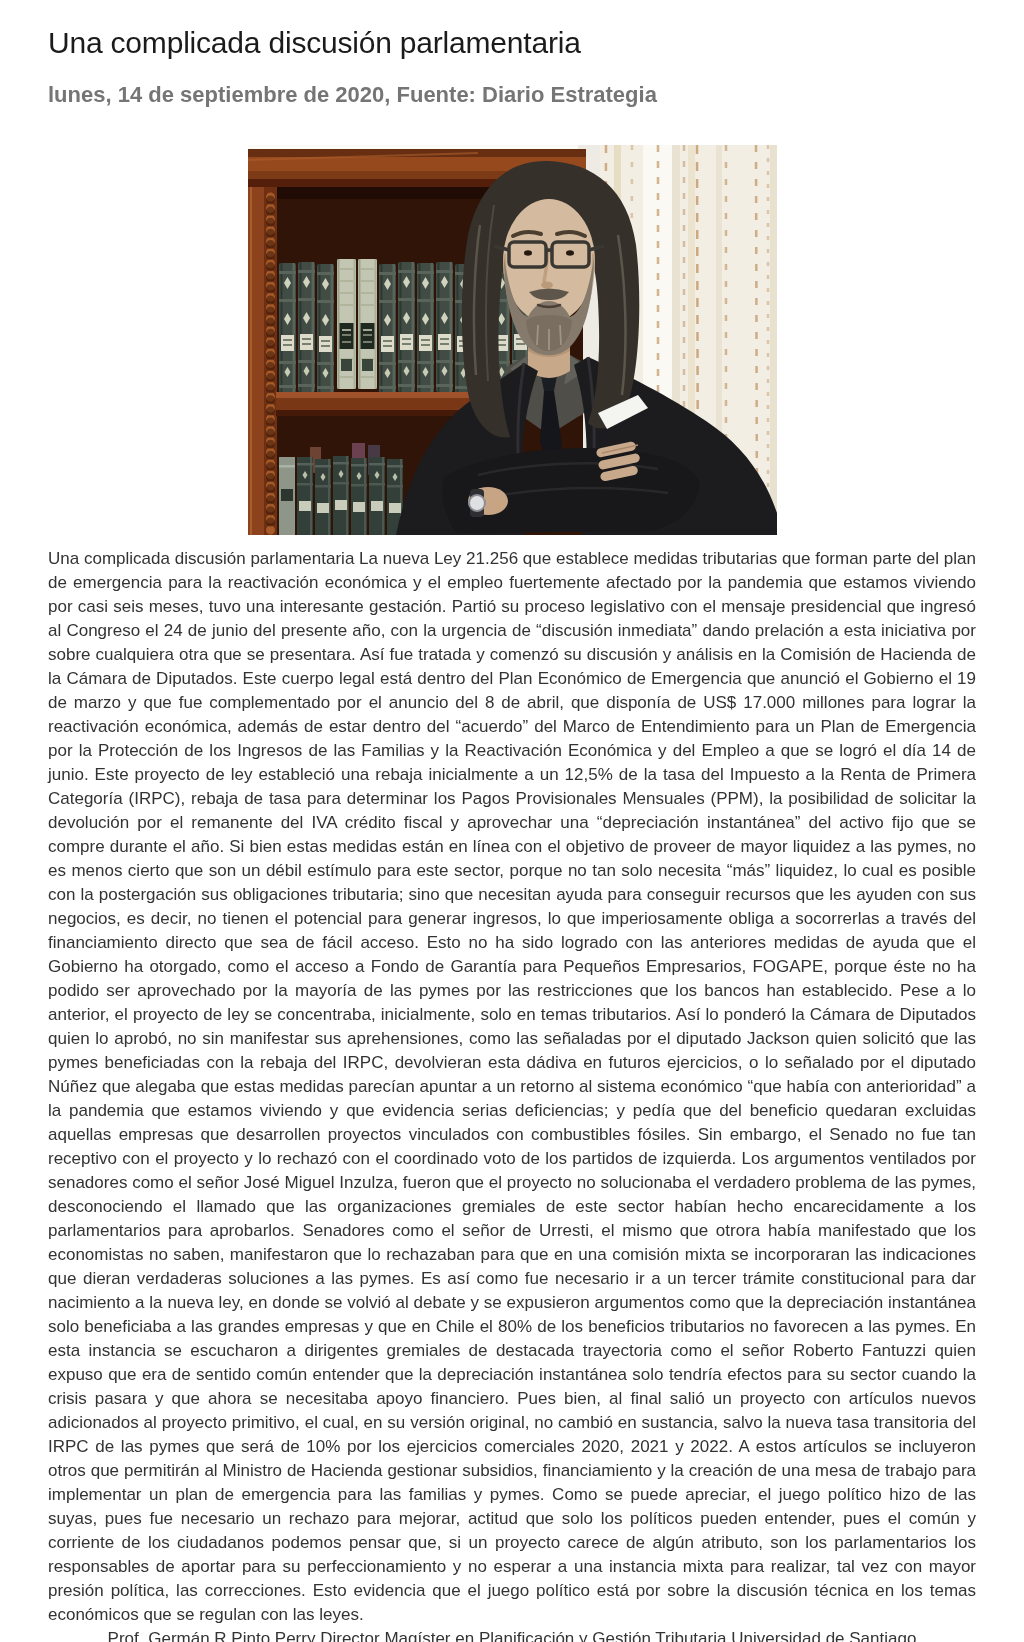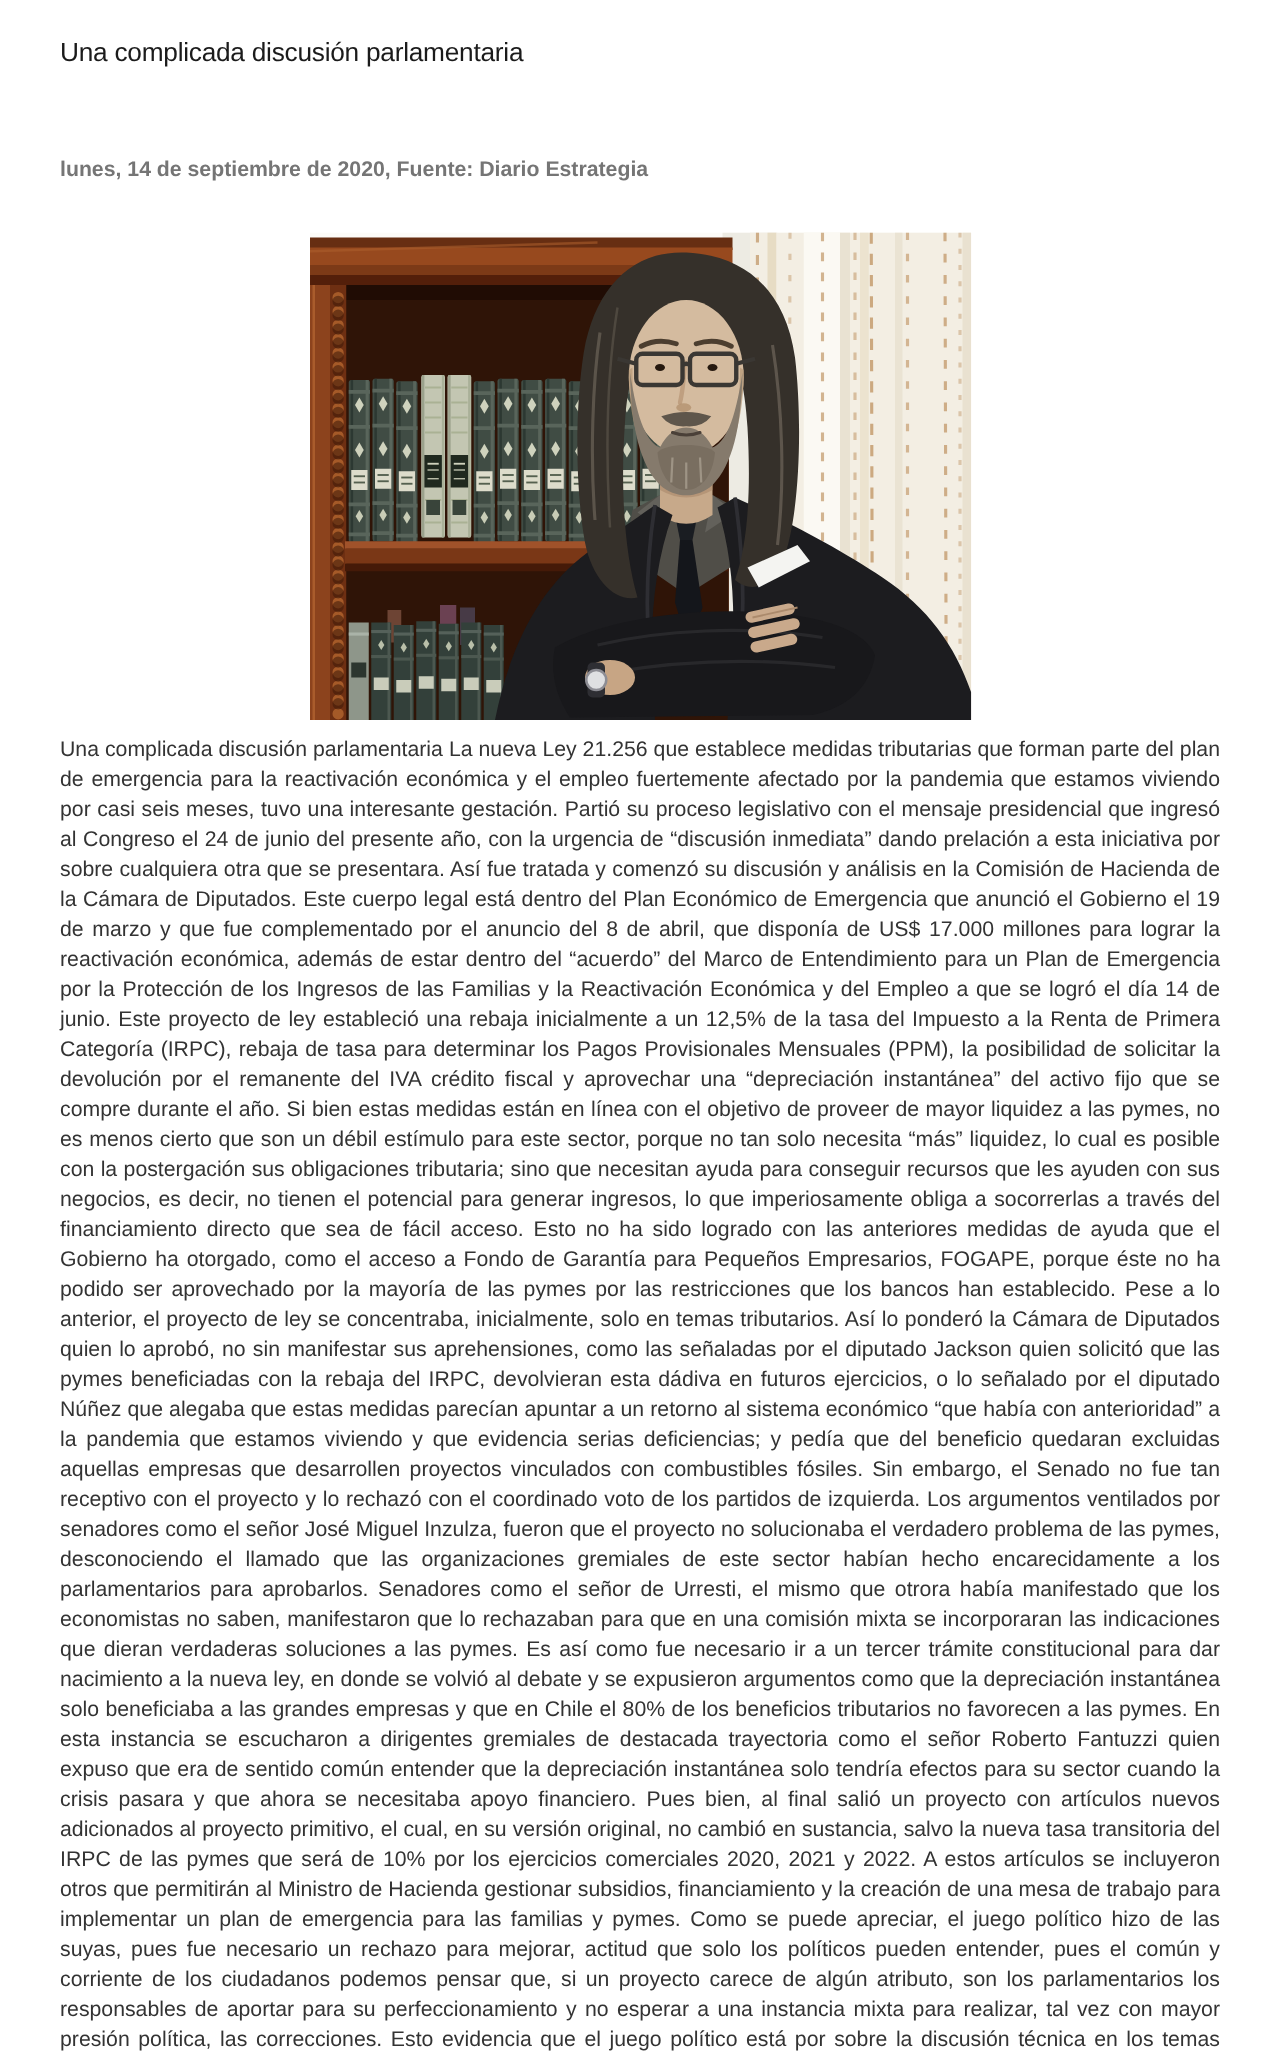--- a/index.html
+++ b/index.html
@@ -11,29 +11,29 @@
     font-family: "Liberation Sans", "DejaVu Sans", sans-serif;
     -webkit-font-smoothing: antialiased;
   }
   .page {
     width: 928px;
     margin: 0 48px;
     padding-top: 26px;
   }
   h1.article-title {
     margin: 0;
-    font-size: 21px;
+    font-size: 30px;
     font-weight: 400;
     line-height: 34px;
     letter-spacing: -0.2px;
     color: var(--title-color, #1b1b1b);
   }
   .dateline {
-    margin-top: 65px;
-    font-size: 17px;
+    margin-top: 24px;
+    font-size: 22px;
     font-weight: 700;
     line-height: 21px;
     color: var(--subtitle-color, #757575);
   }
   figure.portrait {
     width: 529px;
     height: 390px;
     margin: 40px auto 0 auto;
     padding: 0;
     display: block;

